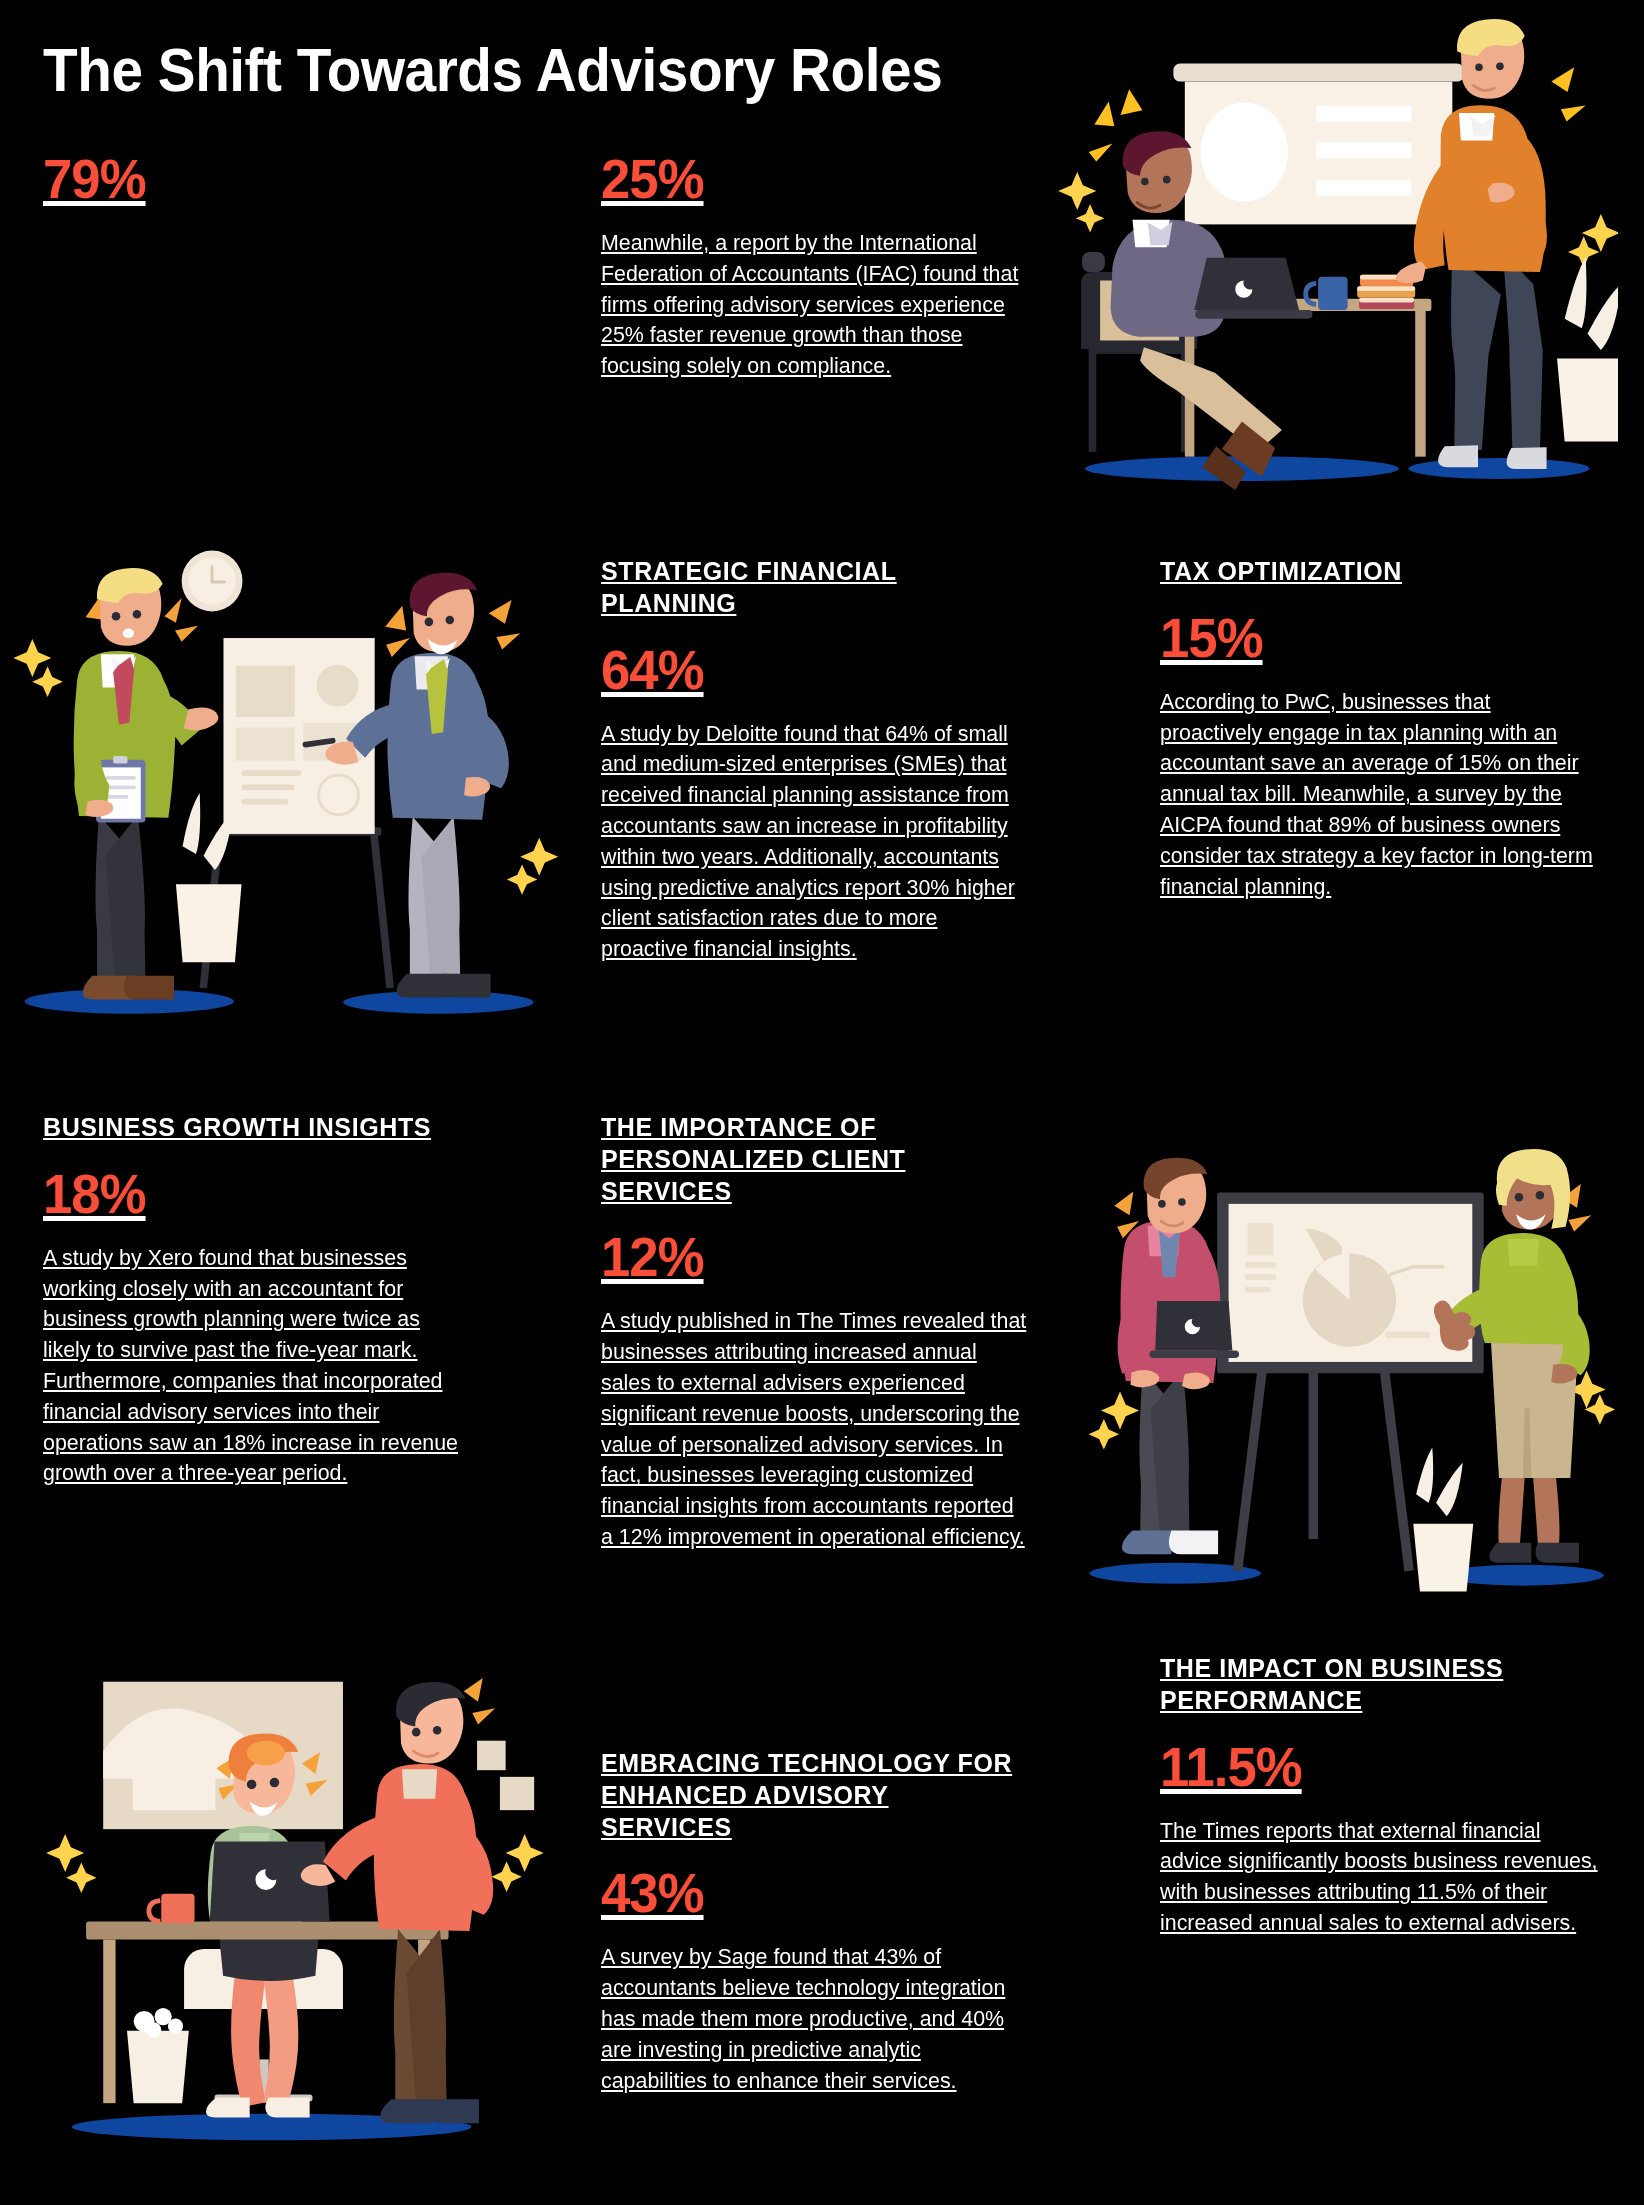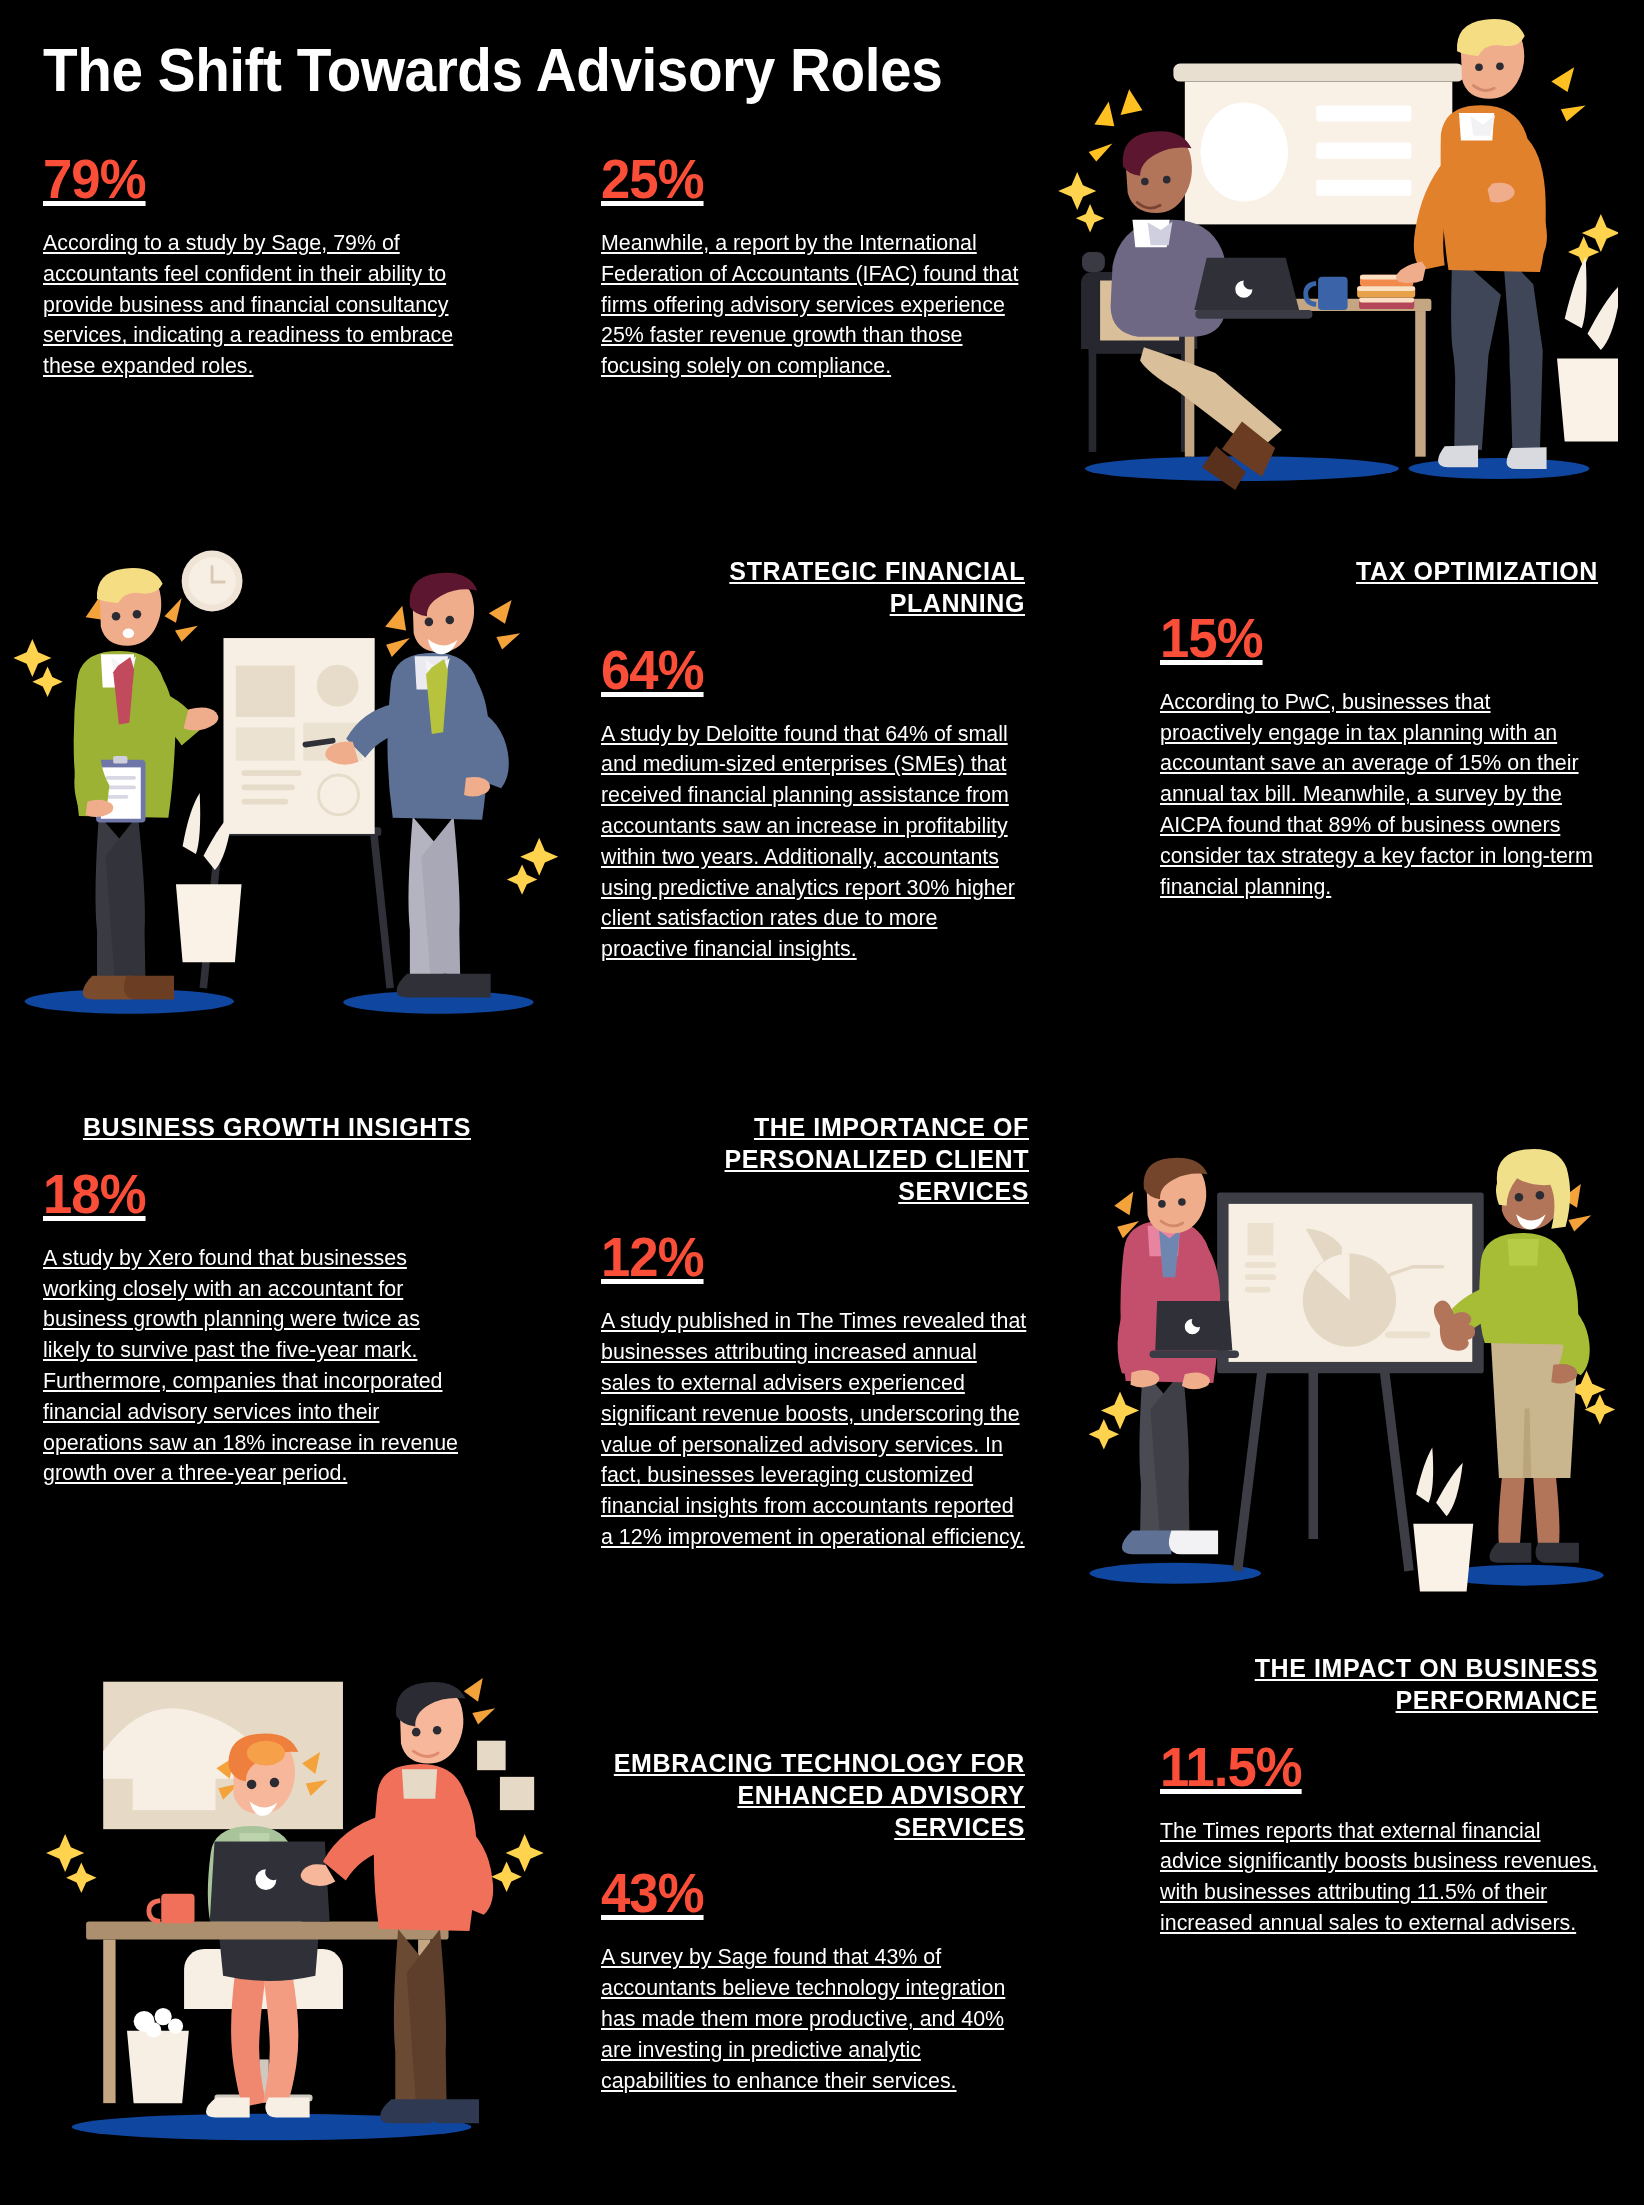--- a/index.html
+++ b/index.html
@@ -37,21 +37,21 @@
     font-family:"Liberation Sans", sans-serif;
     font-weight:400; font-size:21.4px; line-height:1.44;
     color:#ffffff;
   }
 
   
   .block{ position:absolute;text-decoration:underline; }
   .block .stat{ display:block; }
   .block .heading + .stat{ margin-top:22px; }
   .block .stat + .body{ margin-top:21px; }
-  .block .heading{ margin-bottom:0;text-align:right; }
+  .block .heading{ margin-bottom:0; }
 
   
   #b-79  { left:43px;   top:151px;  width:433px; }
   #b-25  { left:601px; top:151px;  width:433px; }
   
   #b-sfp { left:601px; top:556px; width:424px; }
   #b-tax { left:1160px; top:556px; width:438px; }
   
   #b-bgi { left:43px;   top:1112px; width:428px; }
   #b-pcs { left:601px; top:1112px; width:428px; }
@@ -441,21 +441,20 @@
         <circle cx="252" cy="808" r="22"></circle>
         <circle cx="292" cy="798" r="18"></circle>
         <circle cx="318" cy="818" r="16"></circle>
         <circle cx="272" cy="826" r="16"></circle>
       </g>
     </svg>
   </div>
 
   <div class="block" id="b-79">
     <span class="stat">79%</span>
-    <p class="body">According to a study by Sage, 79% of accountants feel confident in their ability to provide business and financial consultancy services, indicating a readiness to embrace these expanded roles.</p>
   </div>
 
   <div class="block" id="b-25">
     <span class="stat">25%</span>
     <p class="body">Meanwhile, a report by the International Federation of Accountants (IFAC) found that firms offering advisory services experience 25% faster revenue growth than those focusing solely on compliance.</p>
   </div>
 
   <div class="block" id="b-sfp">
     <h2 class="heading">STRATEGIC FINANCIAL PLANNING</h2>
     <span class="stat">64%</span>

